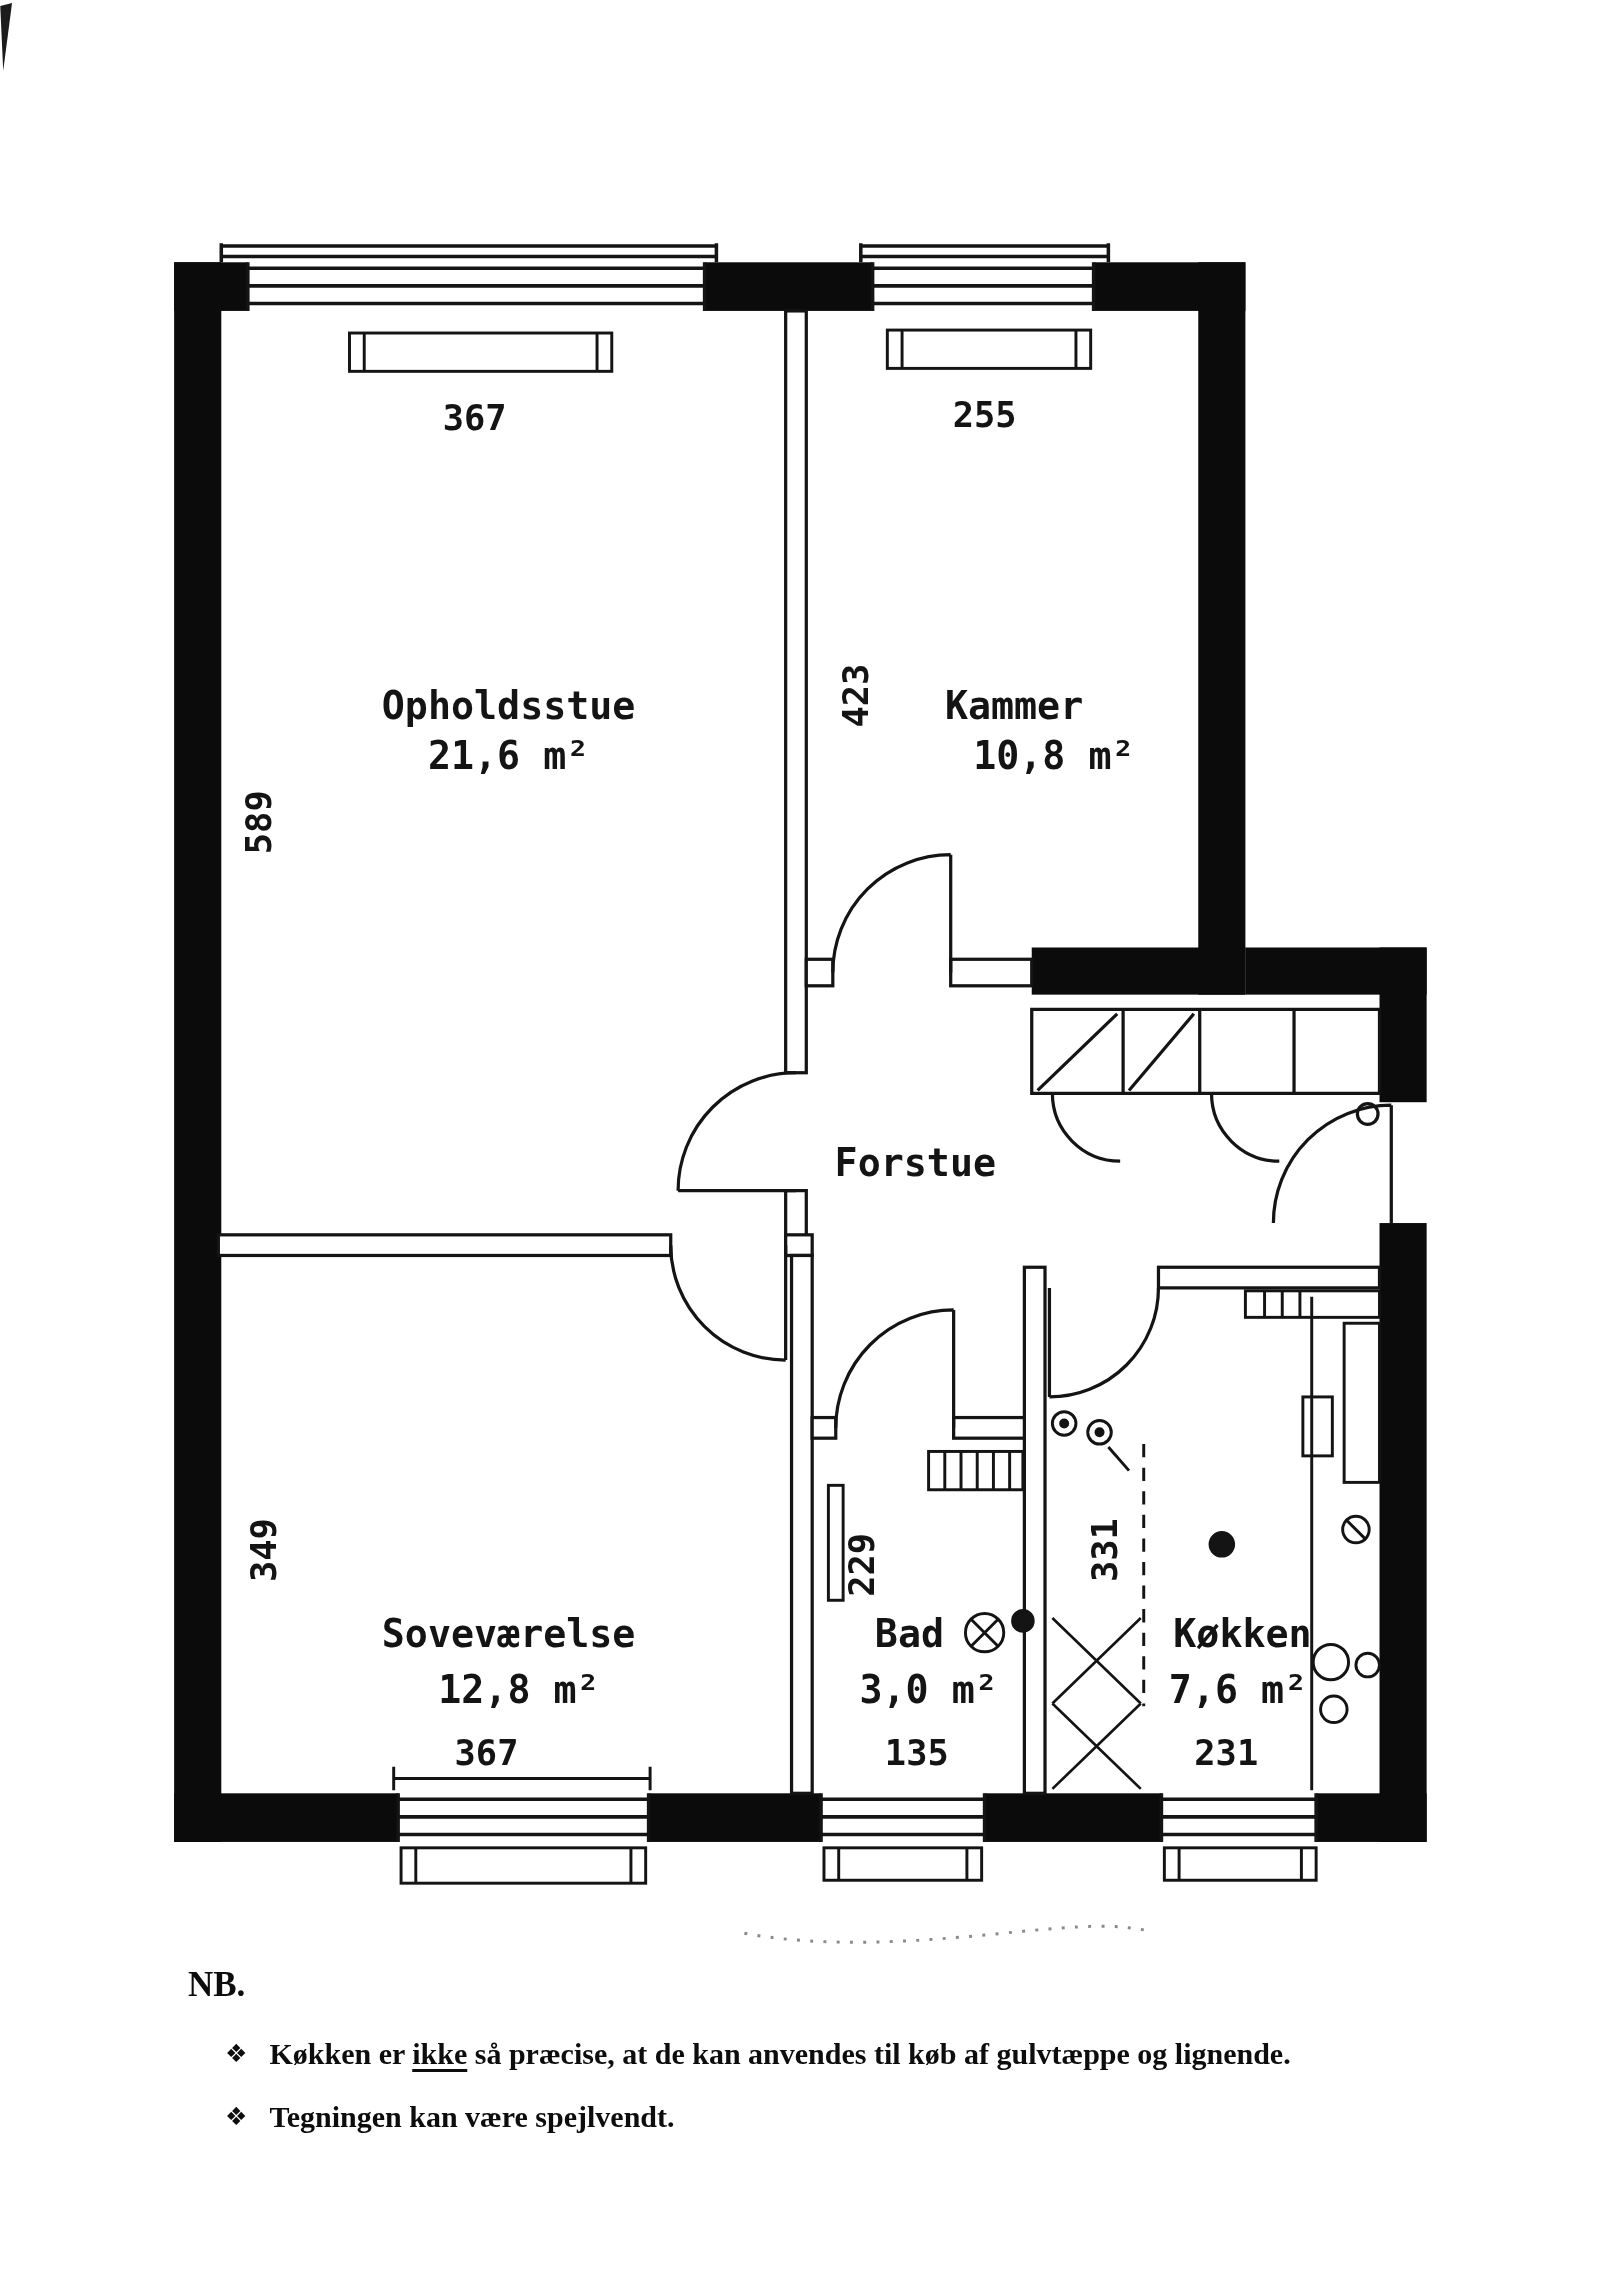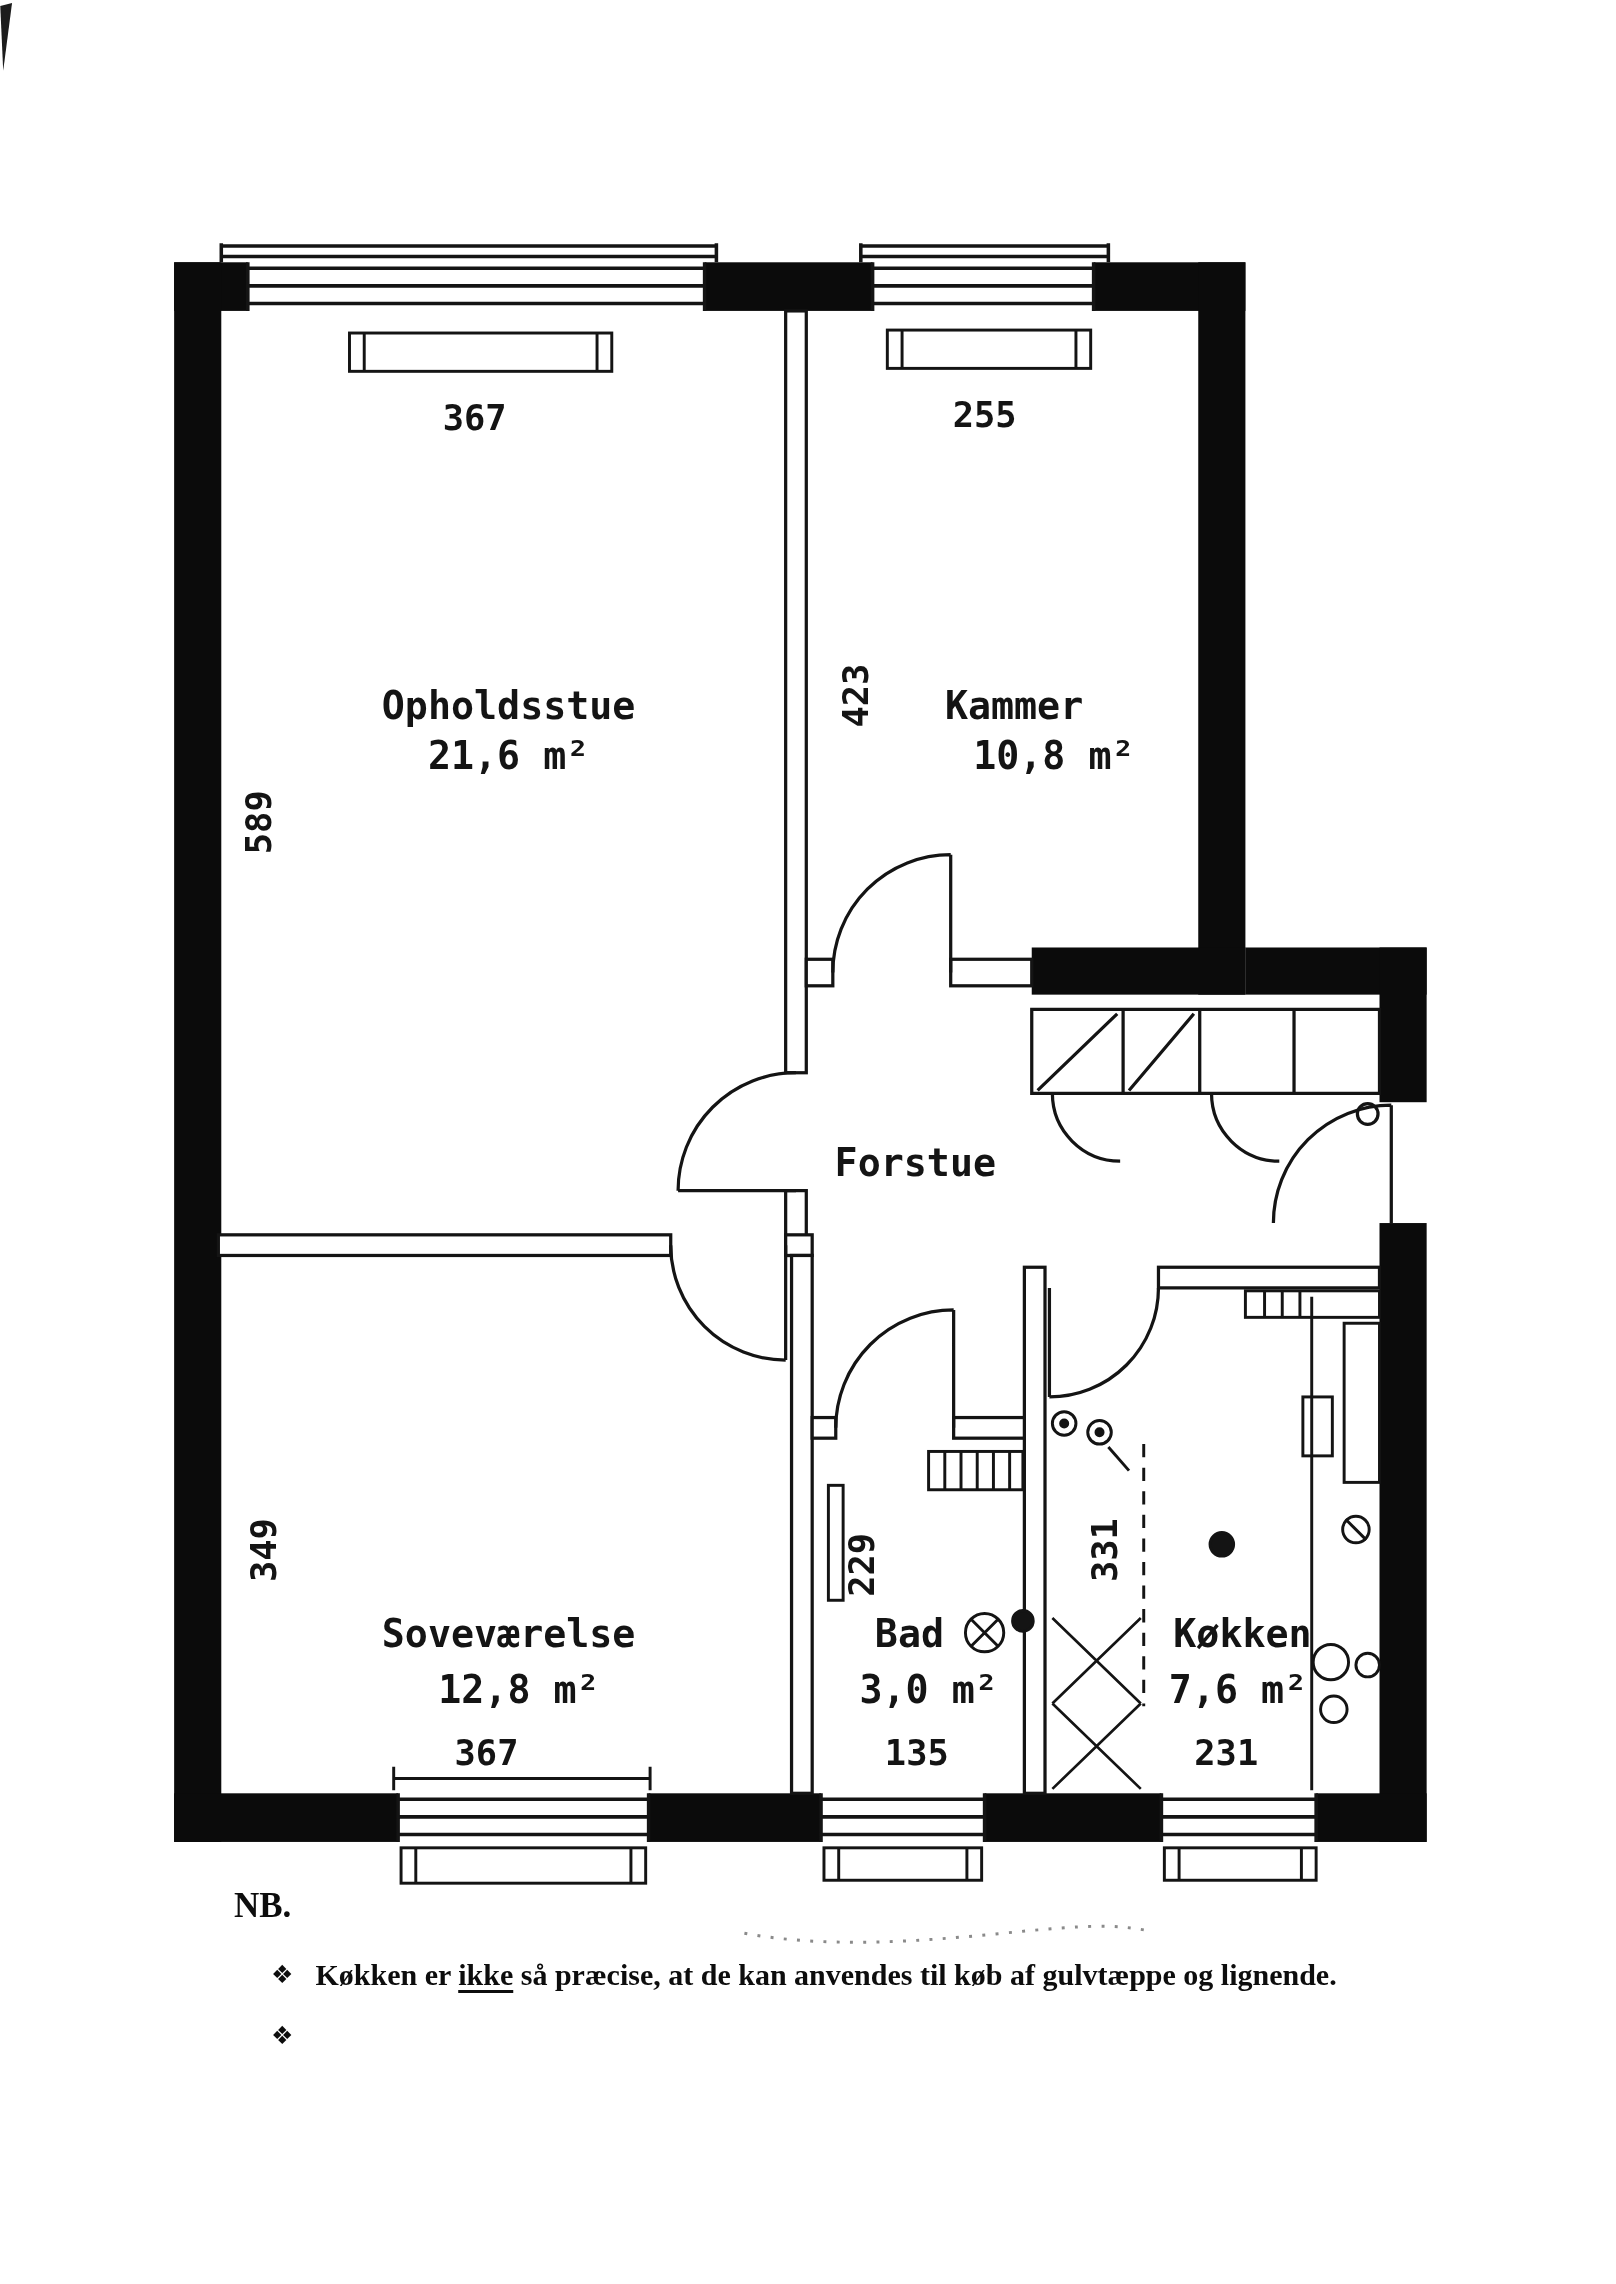--- a/index.html
+++ b/index.html
@@ -1,18 +1,18 @@
 <!DOCTYPE html>
 <html style="font-size:10.4px"><head>
 <meta charset="utf-8">
 <style>
   html,body{margin:0;padding:0;background:#ffffff;}
   body{width:1617px;height:2284px;position:relative;font-family:"DejaVu Sans Mono",monospace;}
   #plan-svg{position:absolute;left:0;top:0;}
-  .notes{position:absolute;left:188px;top:1886px;width:1291px;font-family:"Liberation Serif",serif;color:#0d0d0d;margin-left:46px;}
+  .notes{position:absolute;left:188px;top:1965px;width:1291px;font-family:"Liberation Serif",serif;color:#0d0d0d;}
   .nb-heading{font-size:35px;font-weight:bold;margin-bottom:18px;}
   .bullet-line{display:flex;align-items:baseline;font-size:30px;font-weight:bold;padding-left:37px;line-height:61px;}
   .bullet-glyph{font-family:"DejaVu Sans",sans-serif;font-size:25px;margin-right:22px;transform:translateY(-2px);}
   .emph{text-decoration:underline;text-underline-offset:4.6px;text-align:center;}
   text{fill:#141414;font-family:"DejaVu Sans Mono",monospace;font-weight:bold;}
   .rm{font-size:26px;}
   .dm{font-size:24px;}
 </style>
 </head>
 <body>
@@ -167,15 +167,16 @@
 </svg>
 
 <div class="notes">
   <div class="nb-heading">NB.</div>
   <div class="bullet-line">
     <span class="bullet-glyph">❖</span>
     <span><span>Køkken er </span><span class="emph">ikke</span><span> så præcise, at de kan anvendes til køb af gulvtæppe og lignende.</span></span>
   </div>
   <div class="bullet-line">
     <span class="bullet-glyph">❖</span>
+    <span>Tegningen kan være spejlvendt.</span>
   </div>
 </div>
 
 
 </body></html>

